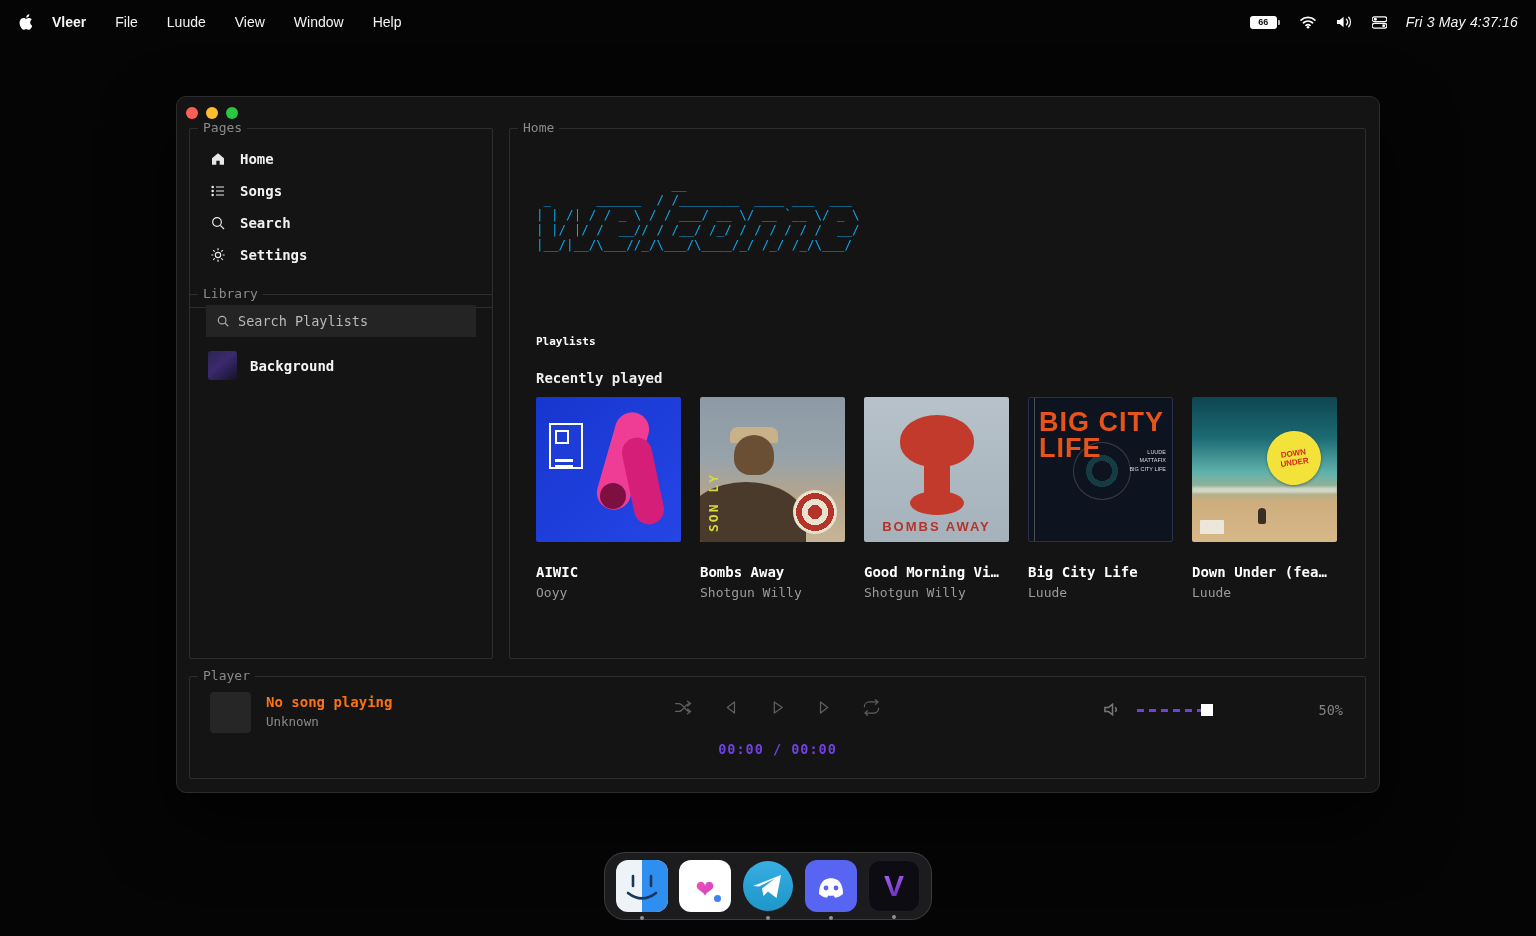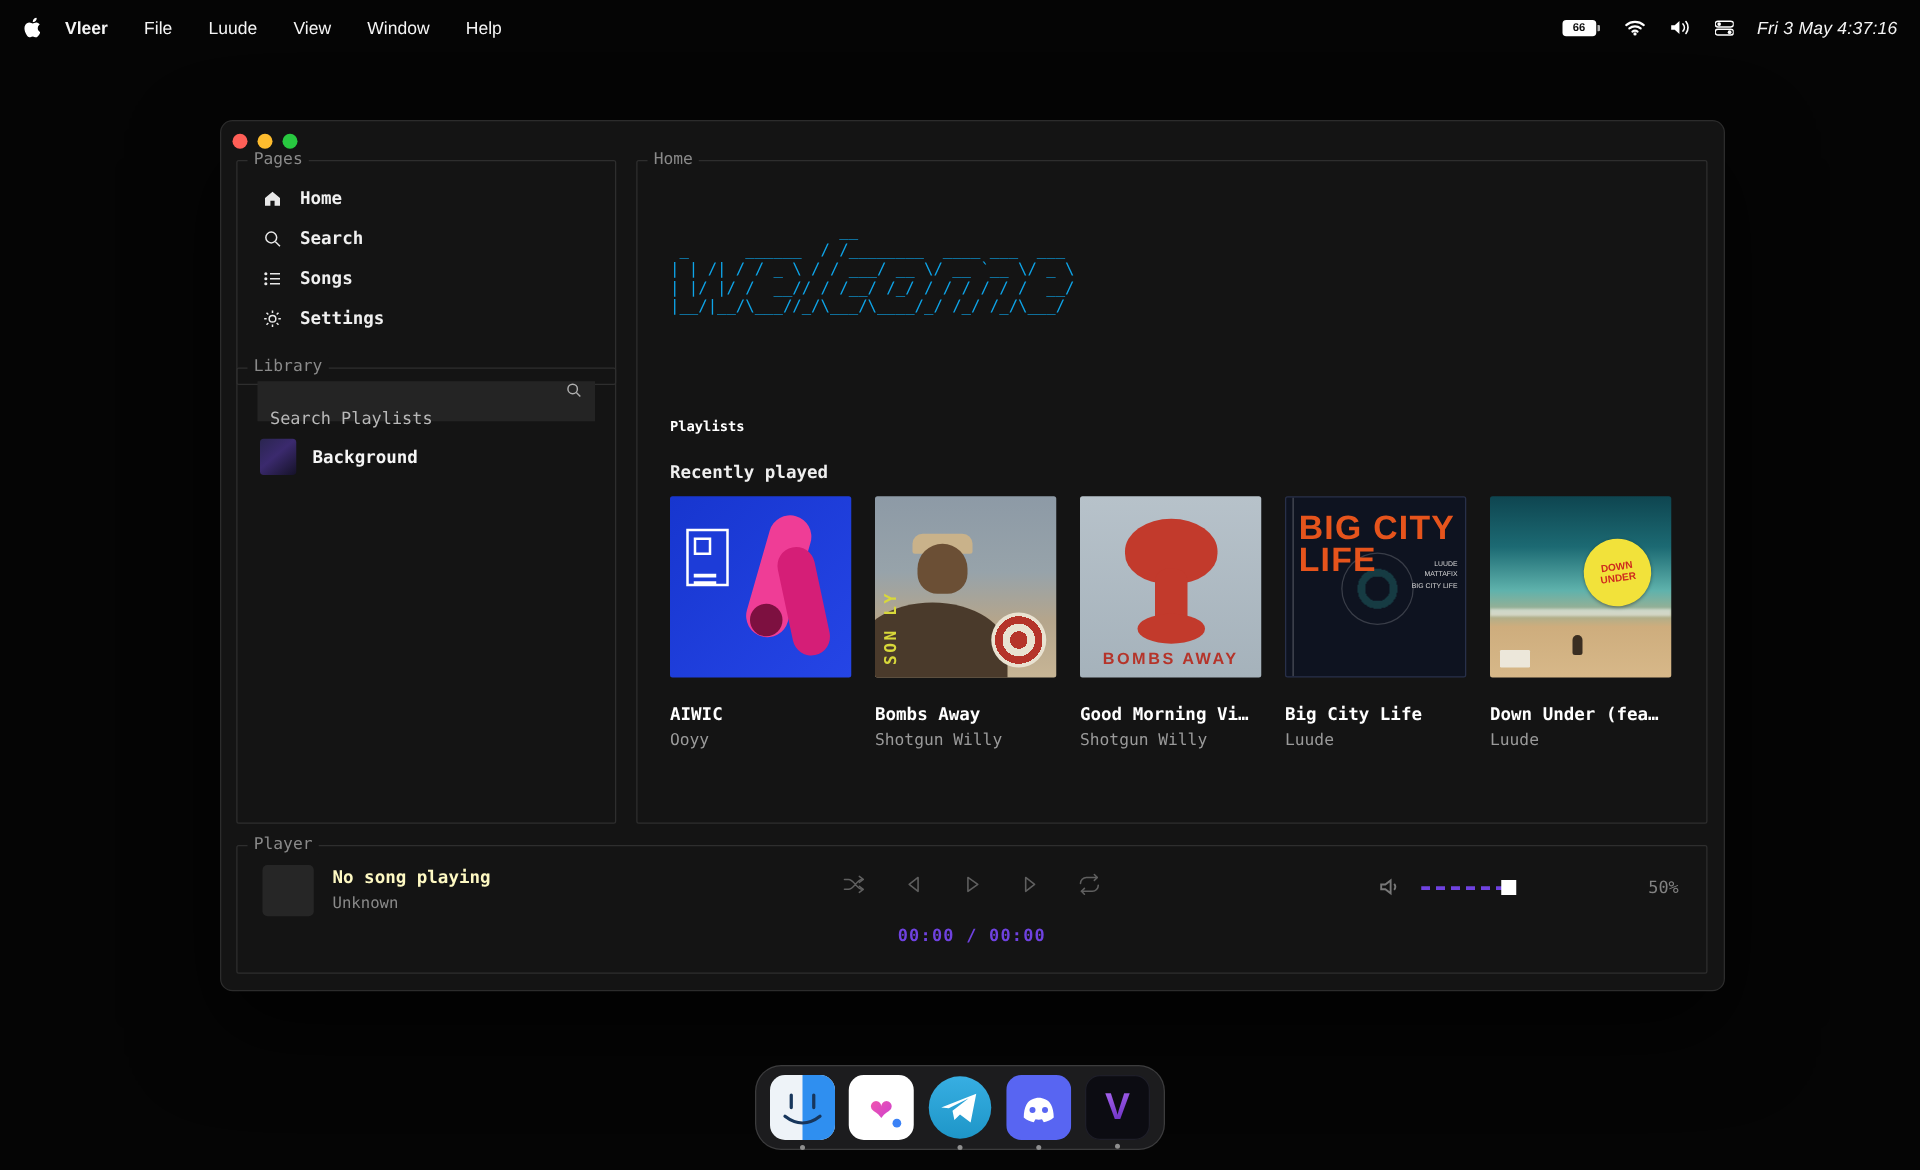--- a/index.html
+++ b/index.html
@@ -64,21 +64,21 @@
 
   
   .lib-row {
     display:flex; align-items:center; gap:14px;
     height:32px; margin:12px 16px 0 20px; font-size:14px; font-weight:bold; color:#f0f0f0;
   }
   .lib-row svg { width:16px; height:16px; stroke:#e8e8e8; fill:none; stroke-width:1.8; }
   .lib-plus { margin-left:auto; font-size:20px; font-weight:normal; color:#cfcfcf; cursor:pointer; line-height:1; }
   .lib-search {
     margin:10px 16px 0 16px; height:32px; background:#242424; border-radius:0;
-    display:flex; align-items:flex-end; gap:8px; padding:0 10px;flex-direction:column;
+    display:flex; align-items:center; gap:8px; padding:0 10px;
   }
   .lib-search svg { width:14px; height:14px; stroke:#b0b0b0; fill:none; stroke-width:2; flex:0 0 14px; }
   .lib-search input {
     background:transparent; border:none; outline:none; color:#e8e8e8;
     font-family:"DejaVu Sans Mono", monospace; font-size:13.5px; width:100%;
   }
   .lib-search input::placeholder { color:#b9b9b9; }
   .pl-item {
     display:flex; align-items:center; gap:13px;
     margin:14px 16px 0 18px; cursor:pointer;
@@ -142,21 +142,21 @@
   .du-foam { position:absolute; left:0; right:0; top:62%; height:6px; background:rgba(255,255,255,.5); filter:blur(1px); }
   .du-sticker { position:absolute; right:16px; top:34px; width:54px; height:54px; border-radius:50%;
     background:#f2e23a; transform:rotate(-8deg); display:flex; align-items:center; justify-content:center;
     text-align:center; color:#cf2b1e; font-size:8px; font-weight:bold; line-height:1.15;
     font-family:"Liberation Sans", sans-serif; box-shadow:0 1px 3px rgba(0,0,0,.4); }
   .du-person { position:absolute; left:66px; bottom:18px; width:8px; height:16px; background:#3a2e22; border-radius:4px 4px 2px 2px; }
   .du-label { position:absolute; left:8px; bottom:8px; width:24px; height:14px; background:#ece7da; border-radius:1px; }
 
   
   .np-thumb { position:absolute; left:20px; top:15px; width:41px; height:41px; background:#262626; border-radius:4px; }
-  .np-title { position:absolute; left:76px; top:17px; font-size:14px; font-weight:bold; color:#fef9c3; }
+  .np-title { position:absolute; left:76px; top:17px; font-size:14px; font-weight:bold; color:#f97316; }
   .np-artist { position:absolute; left:76px; top:37px; font-size:12.5px; color:#8a8a8a; }
   .controls { position:absolute; left:50%; top:20px; transform:translateX(-50%); display:flex; gap:27px; align-items:center; }
   .ctrl { width:20px; height:20px; cursor:pointer; display:flex; align-items:center; justify-content:center; }
   .ctrl svg { width:19px; height:19px; stroke:#5f5f5f; fill:none; stroke-width:1.6; stroke-linejoin:round; stroke-linecap:round; }
   .time { position:absolute; left:50%; top:64px; transform:translateX(-50%); color:#6f42e0; font-size:13.5px; font-weight:bold; letter-spacing:1px; }
   .volume-area { position:absolute; right:22px; top:24px; display:flex; align-items:center; gap:16px; }
   .volume-area .vol-ic { width:17px; height:17px; stroke:#787878; fill:none; stroke-width:1.6; }
   .vol-track { position:relative; width:140px; height:14px; cursor:pointer; }
   .vol-fill { position:absolute; left:0; top:6px; height:3px; width:50%;
     background:repeating-linear-gradient(90deg,#6f42e0 0 7px,transparent 7px 12px); }
@@ -239,33 +239,33 @@
     <span class="legend">Pages</span>
     <div class="nav">
       <div class="nav-item">
         <svg class="fill" viewBox="0 0 24 24">
             <path d="M3 11 L12 3.5 L21 11 V20.5 H14.5 V14.5 H9.5 V20.5 H3 Z"></path>
           </svg>
         <span>Home</span>
       </div>
       <div class="nav-item">
         <svg viewBox="0 0 24 24">
-            <circle cx="10.5" cy="10.5" r="6.5"></circle>
-            <path d="M15.5 15.5 L21 21"></path>
-          </svg>
-        <span>Search</span>
-      </div>
-      <div class="nav-item">
-        <svg viewBox="0 0 24 24">
             <path d="M9 6h12M9 12h12M9 18h12"></path>
             <circle cx="4" cy="6" r="1" fill="#e8e8e8"></circle>
             <circle cx="4" cy="12" r="1" fill="#e8e8e8"></circle>
             <circle cx="4" cy="18" r="1" fill="#e8e8e8"></circle>
           </svg>
         <span>Songs</span>
+      </div>
+      <div class="nav-item">
+        <svg viewBox="0 0 24 24">
+            <circle cx="10.5" cy="10.5" r="6.5"></circle>
+            <path d="M15.5 15.5 L21 21"></path>
+          </svg>
+        <span>Search</span>
       </div>
       <div class="nav-item">
         <svg viewBox="0 0 24 24">
             <circle cx="12" cy="12" r="4"></circle>
             <path d="M12 2v3M12 19v3M2 12h3M19 12h3M4.8 4.8l2.2 2.2M17 17l2.2 2.2M4.8 19.2L7 17M17 7l2.2-2.2"></path>
           </svg>
         <span>Settings</span>
       </div>
     </div>
   </div>

